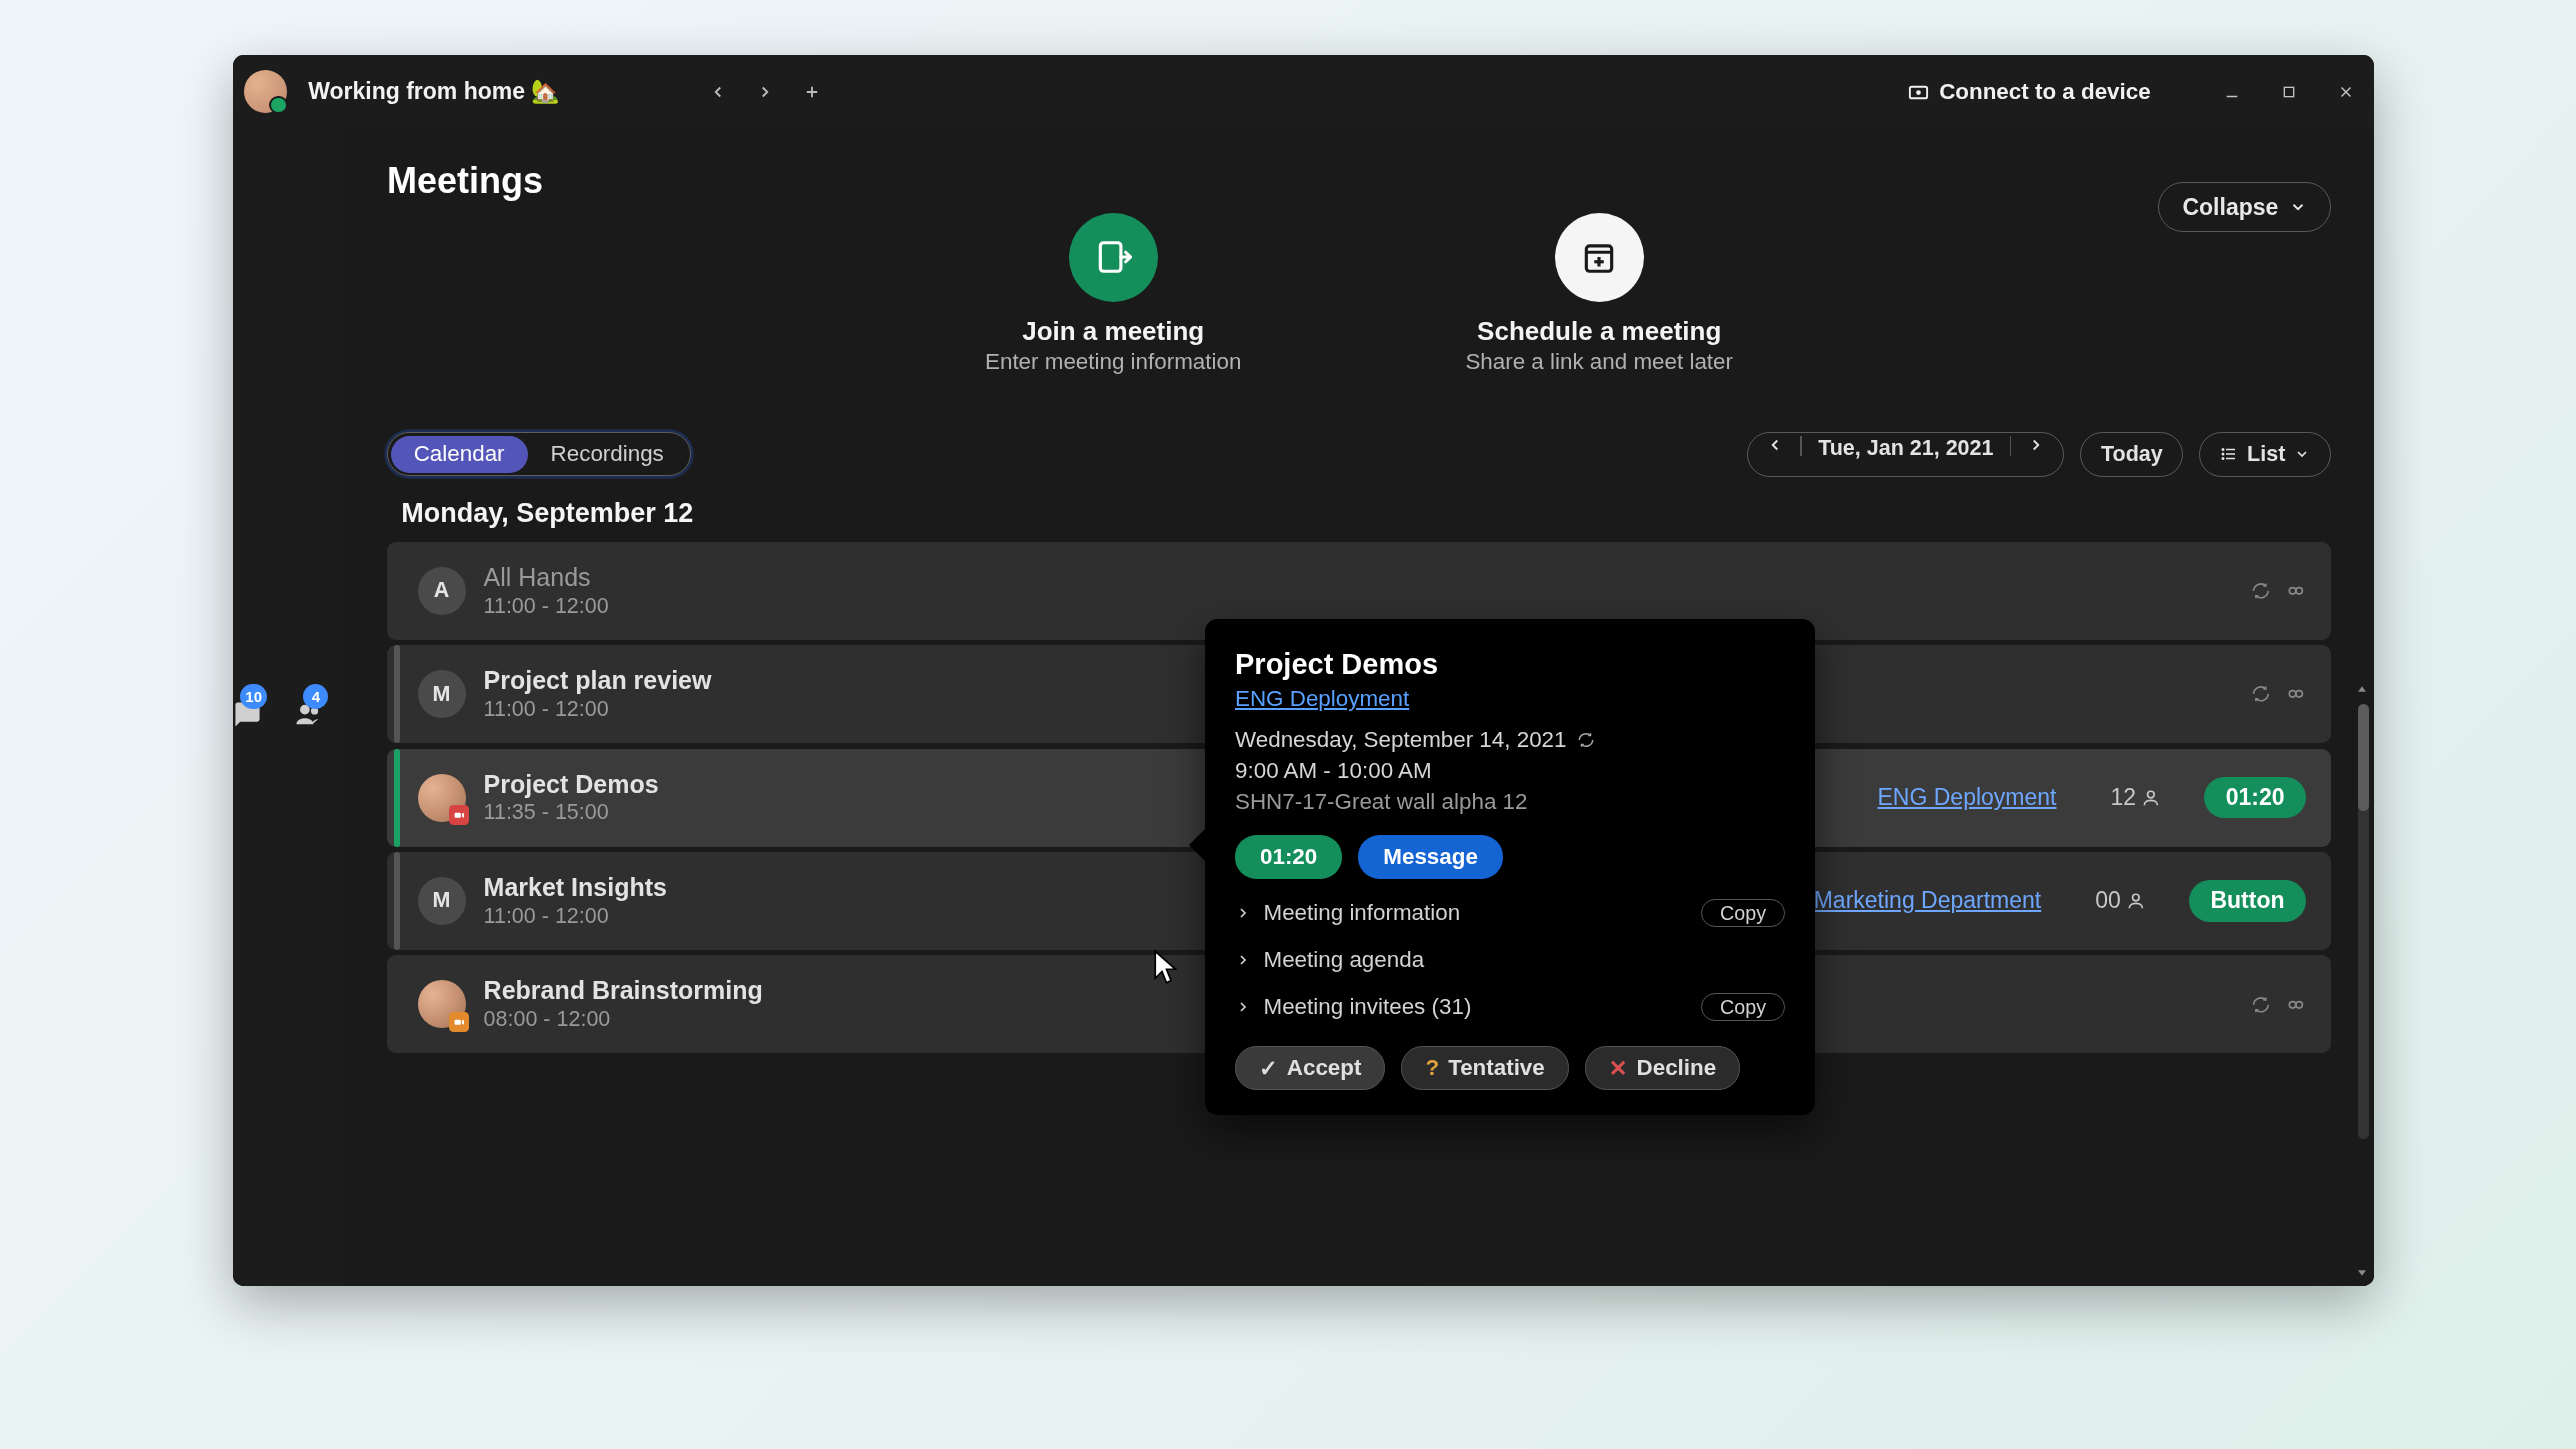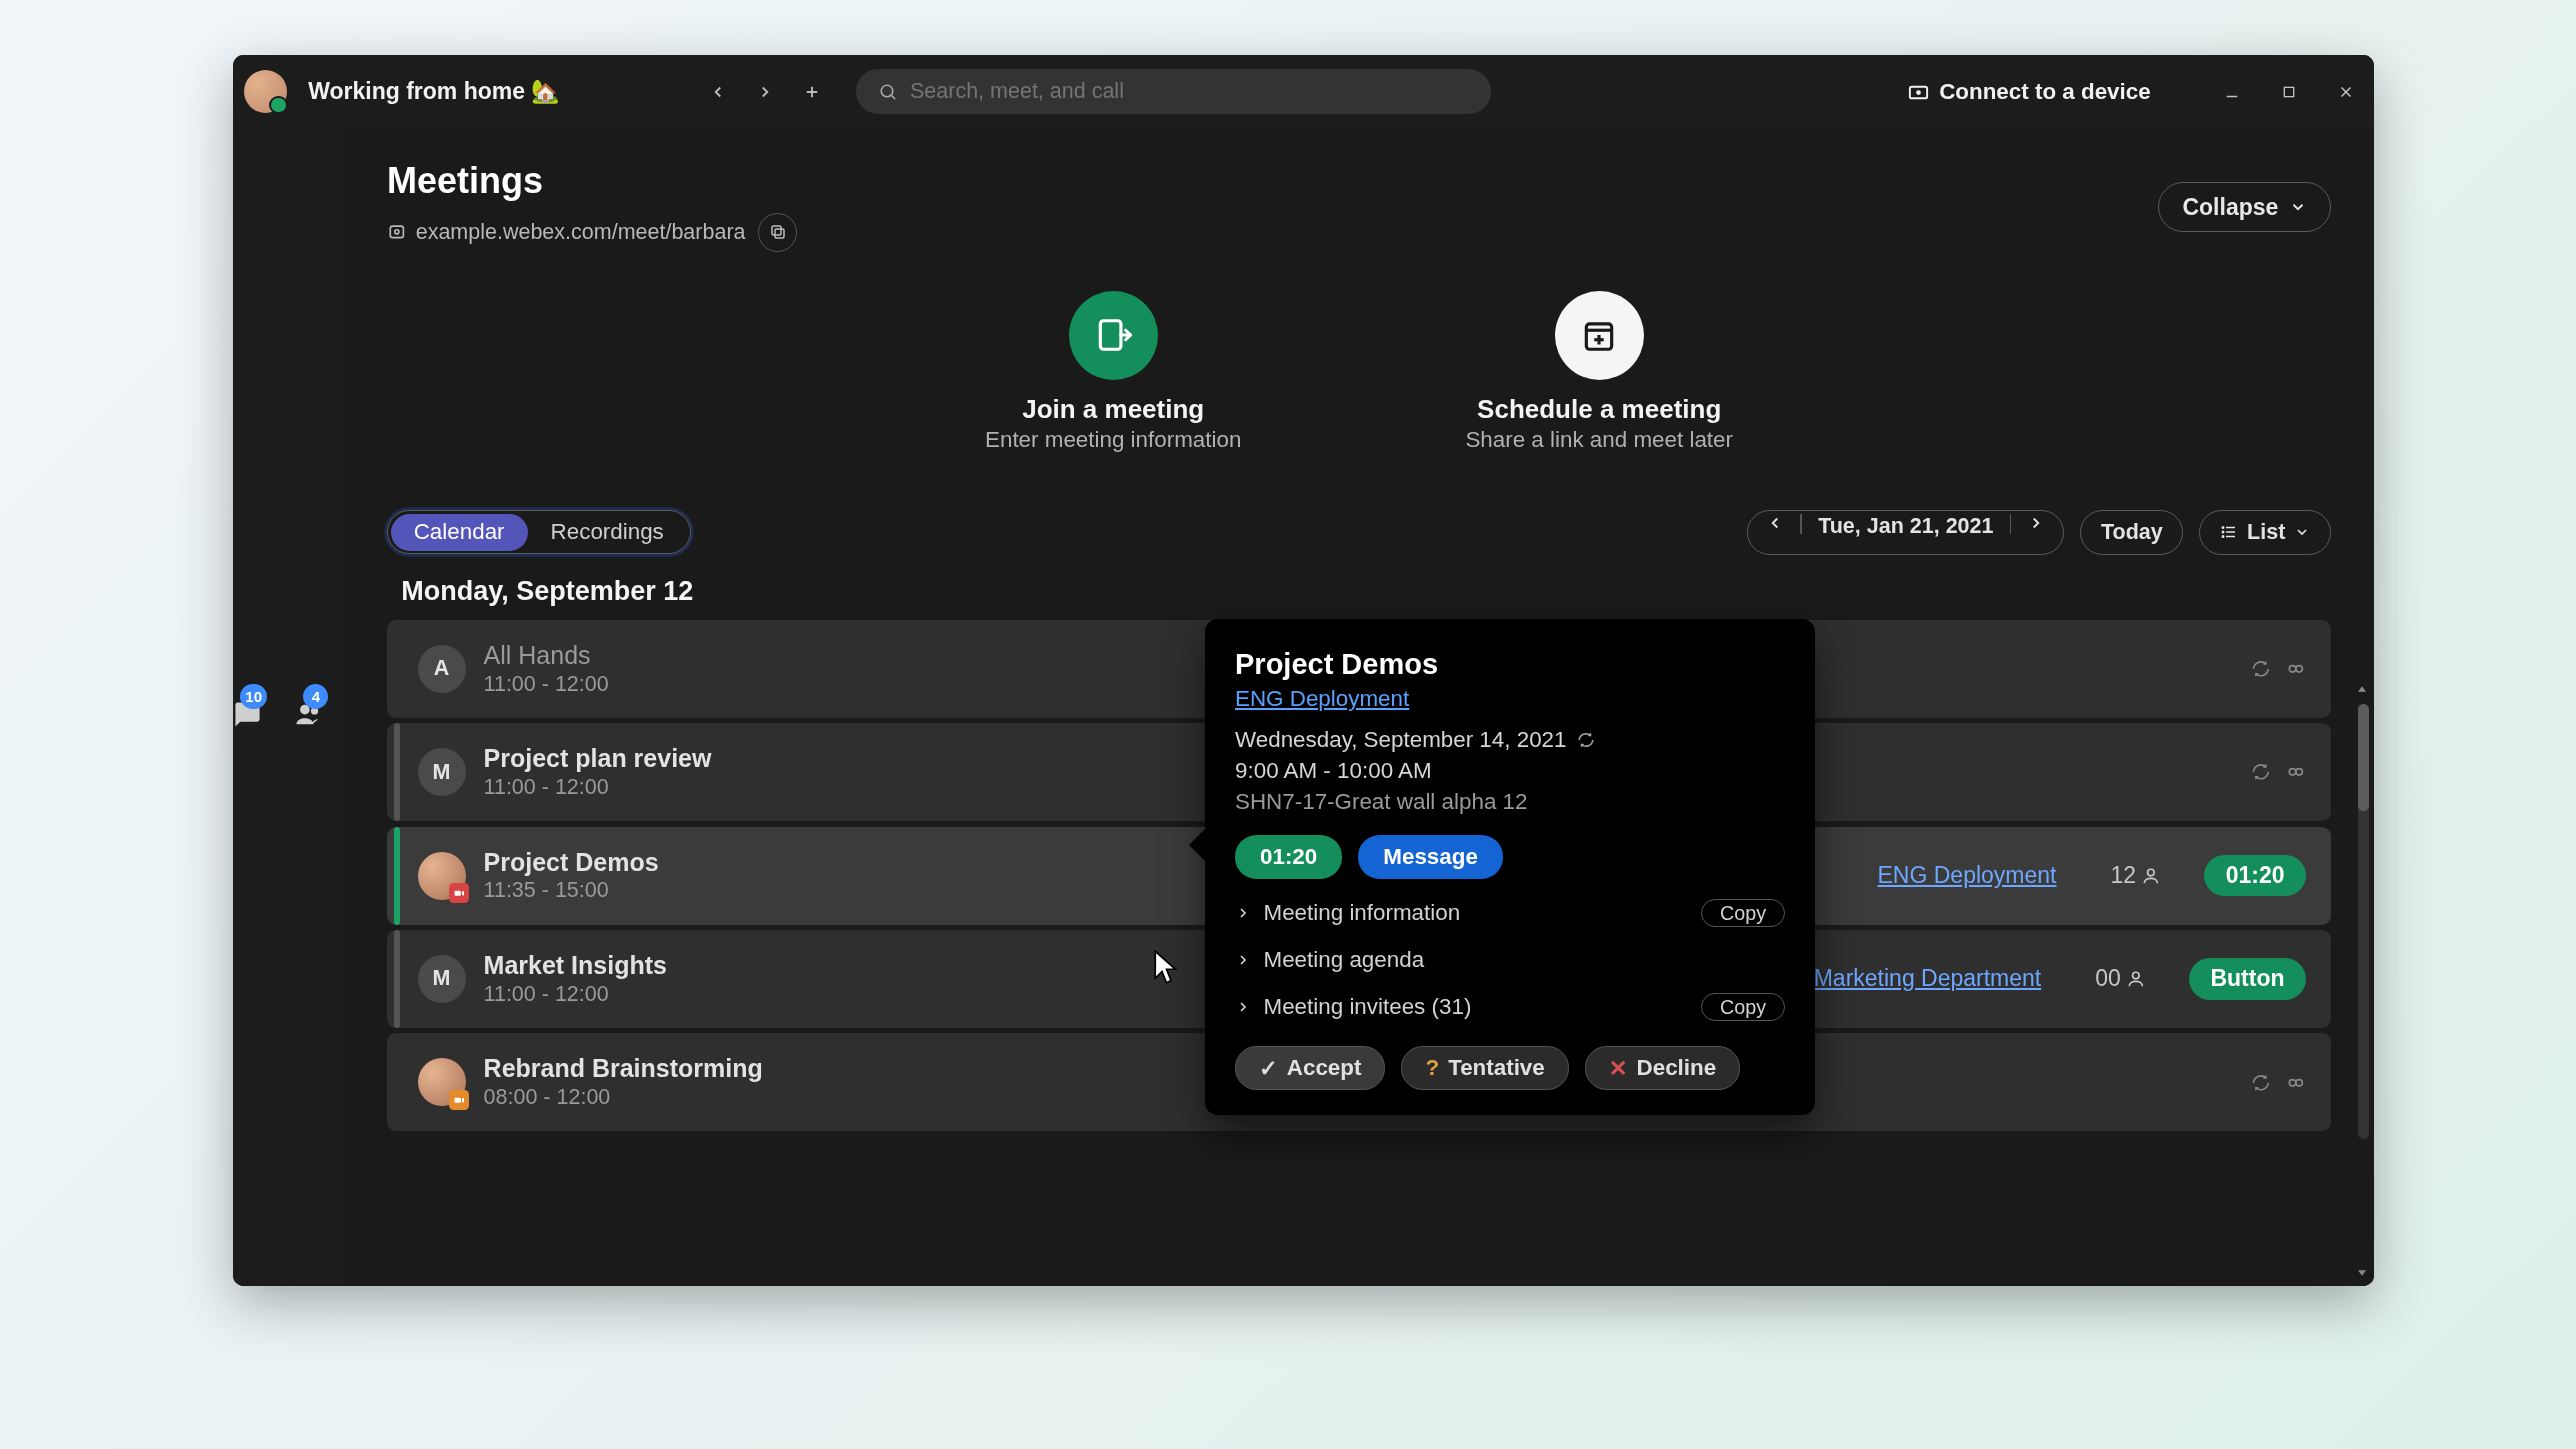--- a/index.html
+++ b/index.html
@@ -329,27 +329,20 @@
             <polyline points="9 18 15 12 9 6"></polyline>
           </svg>
       </div>
       <div class="nav-btn">
         <svg viewBox="0 0 24 24" fill="none" stroke="currentColor" stroke-width="2.5">
             <line x1="12" y1="5" x2="12" y2="19"></line>
             <line x1="5" y1="12" x2="19" y2="12"></line>
           </svg>
       </div>
     </div>
-    <div class="search-bar">
-      <svg viewBox="0 0 24 24" fill="none" stroke="currentColor" stroke-width="2">
-          <circle cx="11" cy="11" r="7"></circle>
-          <line x1="21" y1="21" x2="16.5" y2="16.5"></line>
-        </svg>
-      <input placeholder="Search, meet, and call" style="">
-    </div>
     <div class="spacer"></div>
     <div class="connect-device">
       <svg viewBox="0 0 24 24" width="23" height="23" fill="none" stroke="currentColor" stroke-width="2">
           <rect x="3" y="5" width="18" height="12" rx="2"></rect>
           <circle cx="12" cy="11" r="1.5" fill="currentColor"></circle>
         </svg>
       <span>Connect to a device</span>
     </div>
     <div class="win-controls">
       <div class="win-btn">
@@ -431,35 +424,20 @@
         <svg viewBox="0 0 24 24" fill="none" stroke="currentColor" stroke-width="2.5">
             <path d="M9 9a3 3 0 1 1 4.5 2.6c-1 .6-1.5 1.2-1.5 2.4"></path>
             <circle cx="12" cy="18" r="1.2" fill="currentColor"></circle>
           </svg>
       </div>
       <div style="height:16px"></div>
     </div>
 
     <div class="main">
       <div class="page-title">Meetings</div>
-      <div class="room-row">
-        <div class="room-link">
-          <svg viewBox="0 0 24 24" width="19.7" height="19.7" fill="none" stroke="currentColor" stroke-width="2">
-              <rect x="4" y="5" width="16" height="14" rx="3"></rect>
-              <circle cx="12" cy="12" r="2.5"></circle>
-            </svg>
-          <span>example.webex.com/meet/barbara</span>
-        </div>
-        <div class="icon-btn-outlined">
-          <svg viewBox="0 0 24 24" width="18" height="18" fill="none" stroke="currentColor" stroke-width="2">
-              <rect x="8" y="8" width="12" height="12" rx="2"></rect>
-              <rect x="4" y="4" width="12" height="12" rx="2"></rect>
-            </svg>
-        </div>
-      </div>
       <div class="collapse-btn">
         <span>Collapse</span>
         <svg viewBox="0 0 24 24" width="18" height="18" fill="none" stroke="currentColor" stroke-width="2.5">
             <polyline points="6 9 12 15 18 9"></polyline>
           </svg>
       </div>
 
       <div class="action-row">
         <div class="action-card">
           <div class="action-circle green">

